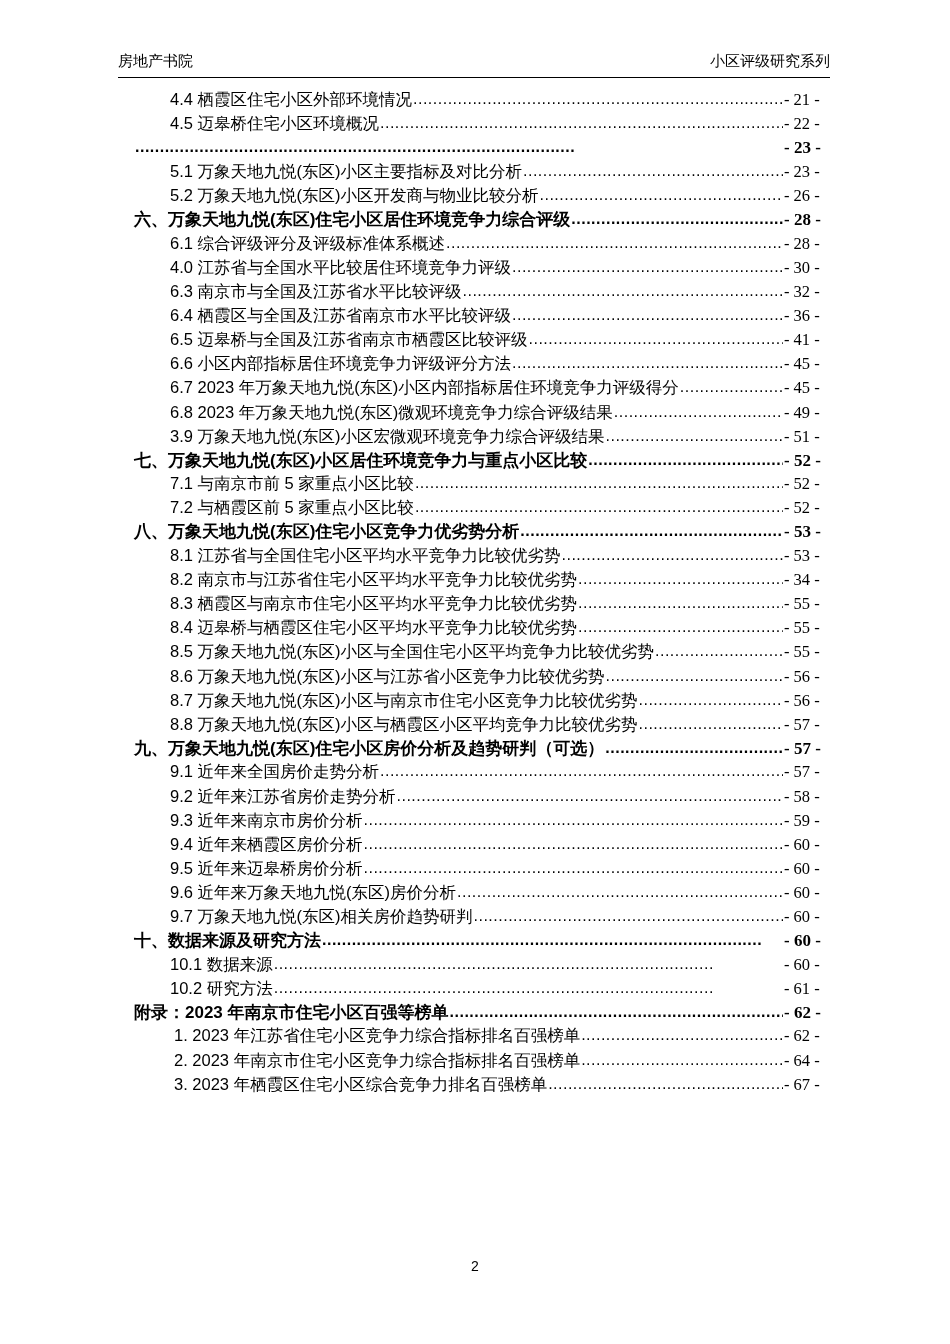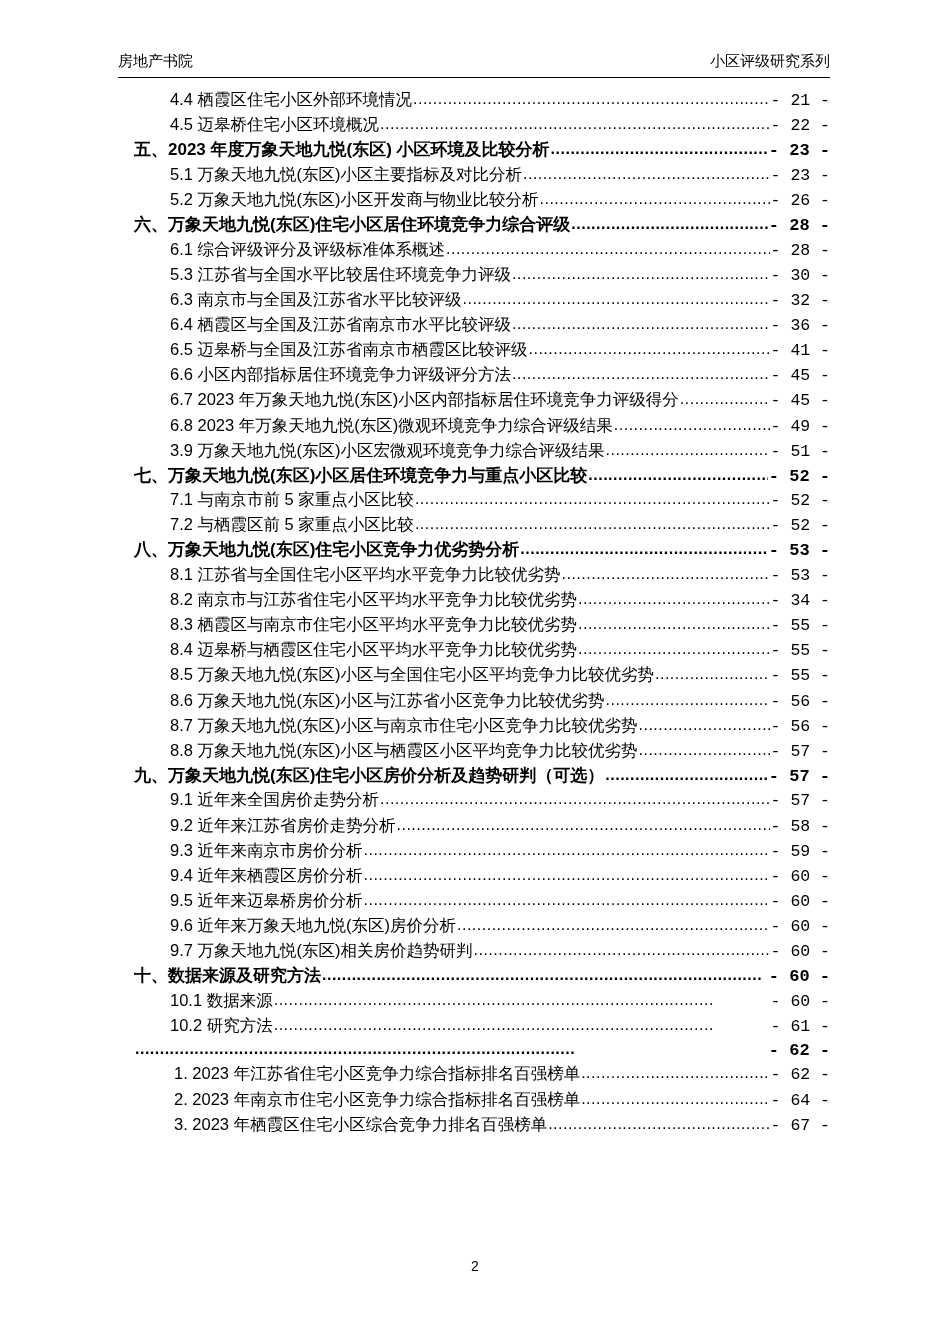--- a/index.html
+++ b/index.html
@@ -68,23 +68,23 @@
     white-space: nowrap;
     margin: 0 1px;
     font-size: 16px;
     letter-spacing: 0.5px;
     color: #000;
     position: relative;
     top: -1px;
   }
   .page-num {
     flex: 0 0 auto;
-    text-align: right;
+    text-align: left;
     min-width: 46px;
-    font-family: Liberation Mono, monospace;
+    font-family: Liberation Serif, serif;
   }
   .toc-row.lvl1 .page-num {
     font-weight: bold;
   }
   .footer {
     position: absolute;
     left: 0;
     right: 0;
     top: 1258px;
     text-align: center;
@@ -108,21 +108,20 @@
           <span class="toc-label">4.4 栖霞区住宅小区外部环境情况</span>
           <span class="dots">.........................................................................................</span>
           <span class="page-num">- 21 -</span>
         </div>
         <div class="toc-row lvl2">
           <span class="toc-label">4.5 迈皋桥住宅小区环境概况</span>
           <span class="dots">.........................................................................................</span>
           <span class="page-num">- 22 -</span>
         </div>
         <div class="toc-row lvl1">
-          <span class="toc-label">五、2023 年度万象天地九悦(东区) 小区环境及比较分析</span>
           <span class="dots">.........................................................................................</span>
           <span class="page-num">- 23 -</span>
         </div>
         <div class="toc-row lvl2">
           <span class="toc-label">5.1 万象天地九悦(东区)小区主要指标及对比分析</span>
           <span class="dots">.........................................................................................</span>
           <span class="page-num">- 23 -</span>
         </div>
         <div class="toc-row lvl2">
           <span class="toc-label">5.2 万象天地九悦(东区)小区开发商与物业比较分析</span>
@@ -133,21 +132,21 @@
           <span class="toc-label">六、万象天地九悦(东区)住宅小区居住环境竞争力综合评级</span>
           <span class="dots">.........................................................................................</span>
           <span class="page-num">- 28 -</span>
         </div>
         <div class="toc-row lvl2">
           <span class="toc-label">6.1 综合评级评分及评级标准体系概述</span>
           <span class="dots">.........................................................................................</span>
           <span class="page-num">- 28 -</span>
         </div>
         <div class="toc-row lvl2">
-          <span class="toc-label">5.3 江苏省与全国水平比较居住环境竞争力评级</span>
+          <span class="toc-label">4.0 江苏省与全国水平比较居住环境竞争力评级</span>
           <span class="dots">.........................................................................................</span>
           <span class="page-num">- 30 -</span>
         </div>
         <div class="toc-row lvl2">
           <span class="toc-label">6.3 南京市与全国及江苏省水平比较评级</span>
           <span class="dots">.........................................................................................</span>
           <span class="page-num">- 32 -</span>
         </div>
         <div class="toc-row lvl2">
           <span class="toc-label">6.4 栖霞区与全国及江苏省南京市水平比较评级</span>
@@ -288,20 +287,21 @@
           <span class="toc-label">10.1 数据来源</span>
           <span class="dots">.........................................................................................</span>
           <span class="page-num">- 60 -</span>
         </div>
         <div class="toc-row lvl2">
           <span class="toc-label">10.2 研究方法</span>
           <span class="dots">.........................................................................................</span>
           <span class="page-num">- 61 -</span>
         </div>
         <div class="toc-row lvl1">
+          <span class="toc-label">附录：2023 年南京市住宅小区百强等榜单</span>
           <span class="dots">.........................................................................................</span>
           <span class="page-num">- 62 -</span>
         </div>
         <div class="toc-row lvl3">
           <span class="toc-label">1. 2023 年江苏省住宅小区竞争力综合指标排名百强榜单</span>
           <span class="dots">.........................................................................................</span>
           <span class="page-num">- 62 -</span>
         </div>
         <div class="toc-row lvl3">
           <span class="toc-label">2. 2023 年南京市住宅小区竞争力综合指标排名百强榜单</span>

